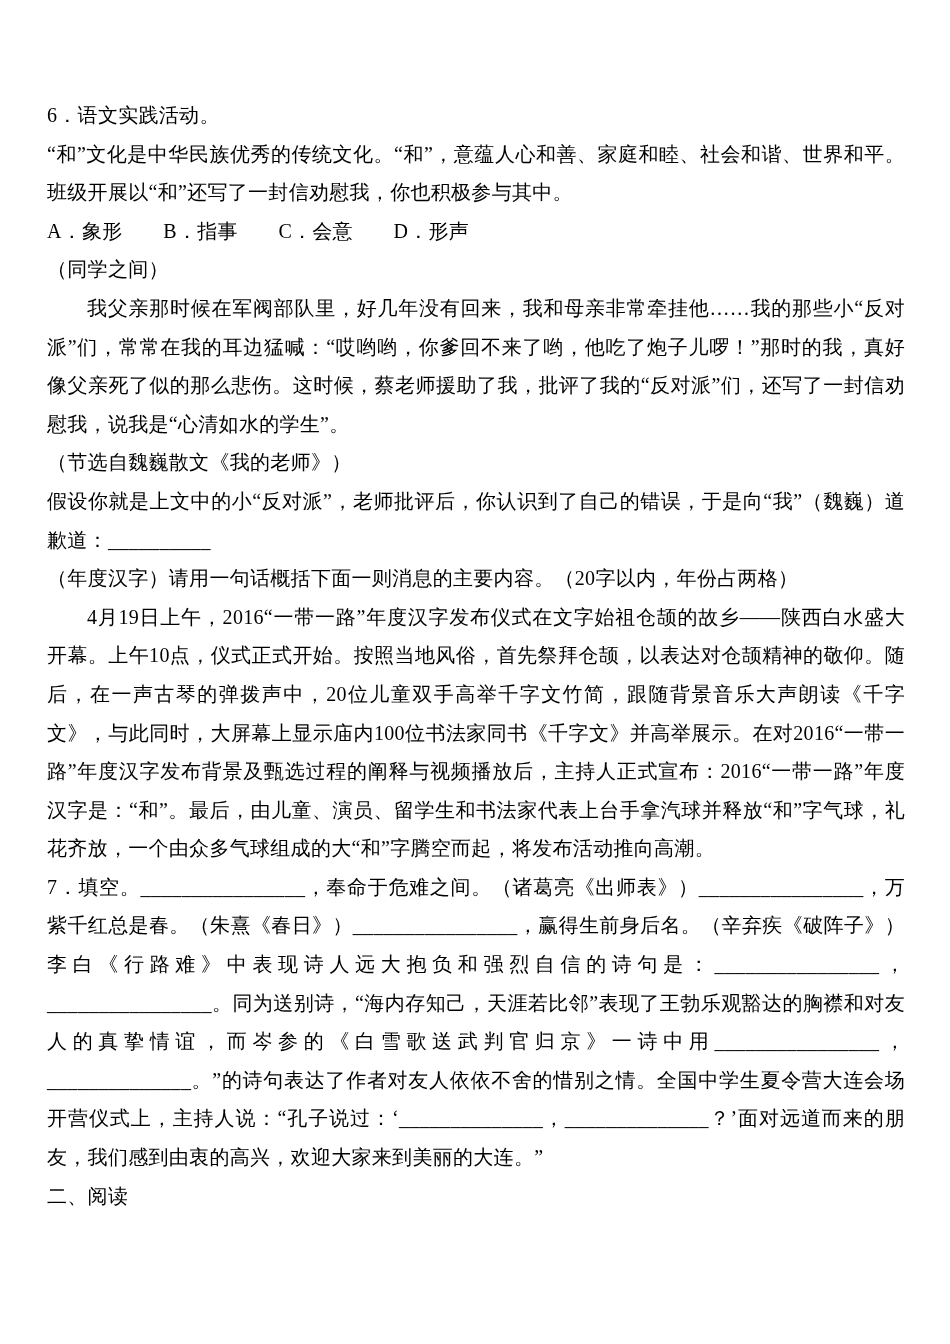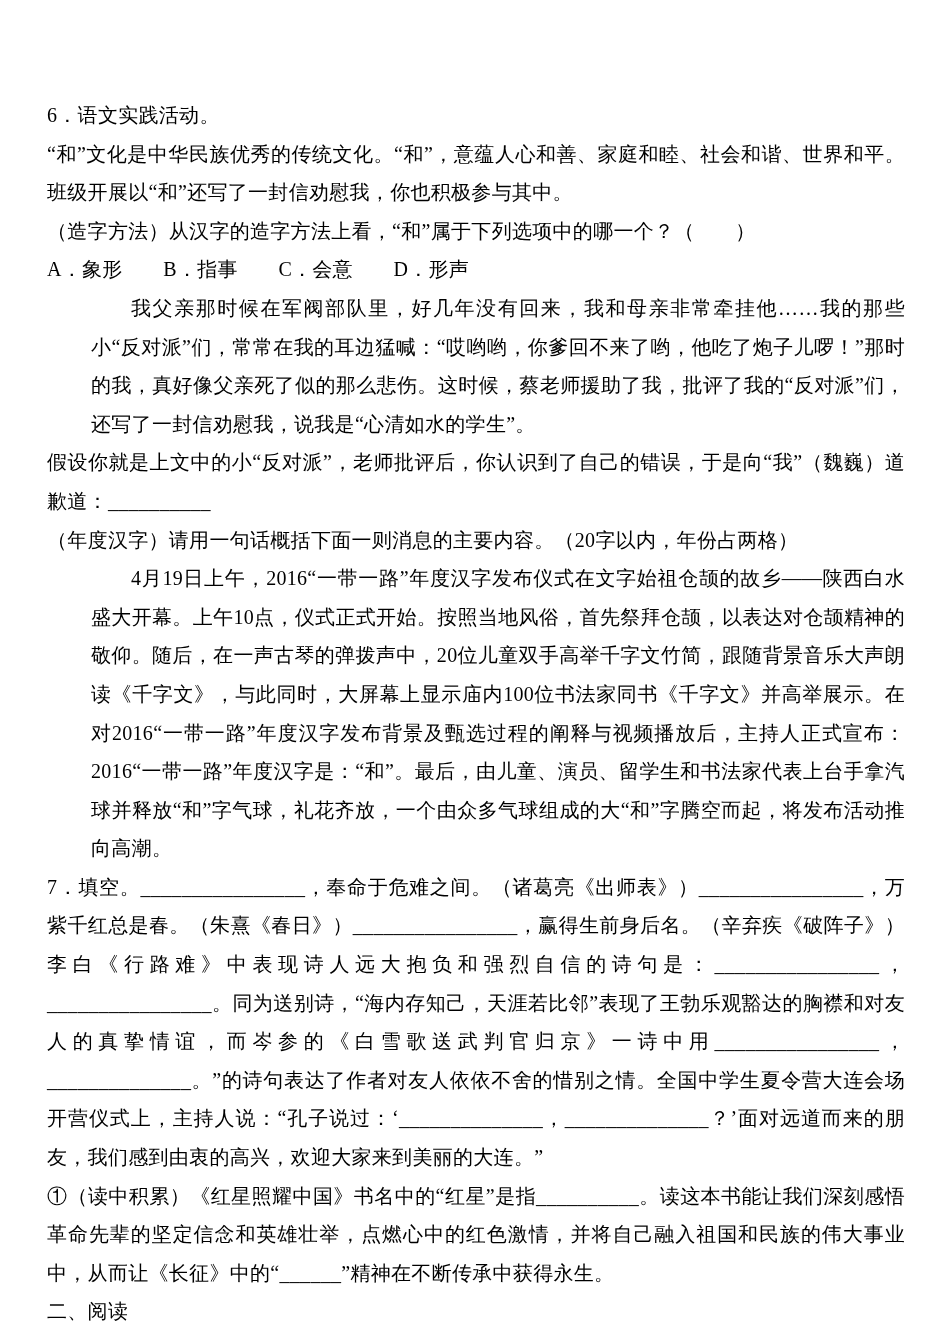--- a/index.html
+++ b/index.html
@@ -22,31 +22,30 @@
     font-weight: 500;
   }
   .para {
     margin: 0;
     text-align: justify;
     text-justify: inter-ideograph;
     letter-spacing: 0.3px;
   }
   .para.indent {
     text-indent: 2em;
-    margin-left: 44px;
   }
 </style>
 </head>
 <body>
 
 <div class="page">
   <p class="para">6．语文实践活动。</p>
   <p class="para">“和”文化是中华民族优秀的传统文化。“和”，意蕴人心和善、家庭和睦、社会和谐、世界和平。班级开展以“和”还写了一封信劝慰我，你也积极参与其中。</p>
-  <p class="para">（造字方法）从汉字的造字方法上看，“和”属于下列选项中的哪一个？（　　）</p>
   <p class="para">A．象形　　B．指事　　C．会意　　D．形声</p>
+  <p class="para">（同学之间）</p>
   <p class="para indent">我父亲那时候在军阀部队里，好几年没有回来，我和母亲非常牵挂他……我的那些小“反对派”们，常常在我的耳边猛喊：“哎哟哟，你爹回不来了哟，他吃了炮子儿啰！”那时的我，真好像父亲死了似的那么悲伤。这时候，蔡老师援助了我，批评了我的“反对派”们，还写了一封信劝慰我，说我是“心清如水的学生”。</p>
+  <p class="para">（节选自魏巍散文《我的老师》）</p>
   <p class="para">假设你就是上文中的小“反对派”，老师批评后，你认识到了自己的错误，于是向“我”（魏巍）道歉道：__________</p>
   <p class="para">（年度汉字）请用一句话概括下面一则消息的主要内容。（20字以内，年份占两格）</p>
   <p class="para indent">4月19日上午，2016“一带一路”年度汉字发布仪式在文字始祖仓颉的故乡——陕西白水盛大开幕。上午10点，仪式正式开始。按照当地风俗，首先祭拜仓颉，以表达对仓颉精神的敬仰。随后，在一声古琴的弹拨声中，20位儿童双手高举千字文竹简，跟随背景音乐大声朗读《千字文》，与此同时，大屏幕上显示庙内100位书法家同书《千字文》并高举展示。在对2016“一带一路”年度汉字发布背景及甄选过程的阐释与视频播放后，主持人正式宣布：2016“一带一路”年度汉字是：“和”。最后，由儿童、演员、留学生和书法家代表上台手拿汽球并释放“和”字气球，礼花齐放，一个由众多气球组成的大“和”字腾空而起，将发布活动推向高潮。</p>
   <p class="para">7．填空。________________，奉命于危难之间。（诸葛亮《出师表》）________________，万紫千红总是春。（朱熹《春日》）________________，赢得生前身后名。（辛弃疾《破阵子》）李白《行路难》中表现诗人远大抱负和强烈自信的诗句是：________________，________________。同为送别诗，“海内存知己，天涯若比邻”表现了王勃乐观豁达的胸襟和对友人的真挚情谊，而岑参的《白雪歌送武判官归京》一诗中用________________，______________。”的诗句表达了作者对友人依依不舍的惜别之情。全国中学生夏令营大连会场开营仪式上，主持人说：“孔子说过：‘______________，______________？’面对远道而来的朋友，我们感到由衷的高兴，欢迎大家来到美丽的大连。”</p>
-  <p class="para">①（读中积累）《红星照耀中国》书名中的“红星”是指__________。读这本书能让我们深刻感悟革命先辈的坚定信念和英雄壮举，点燃心中的红色激情，并将自己融入祖国和民族的伟大事业中，从而让《长征》中的“______”精神在不断传承中获得永生。</p>
   <p class="para">二、阅读</p>
 </div>
 
 </body></html>

